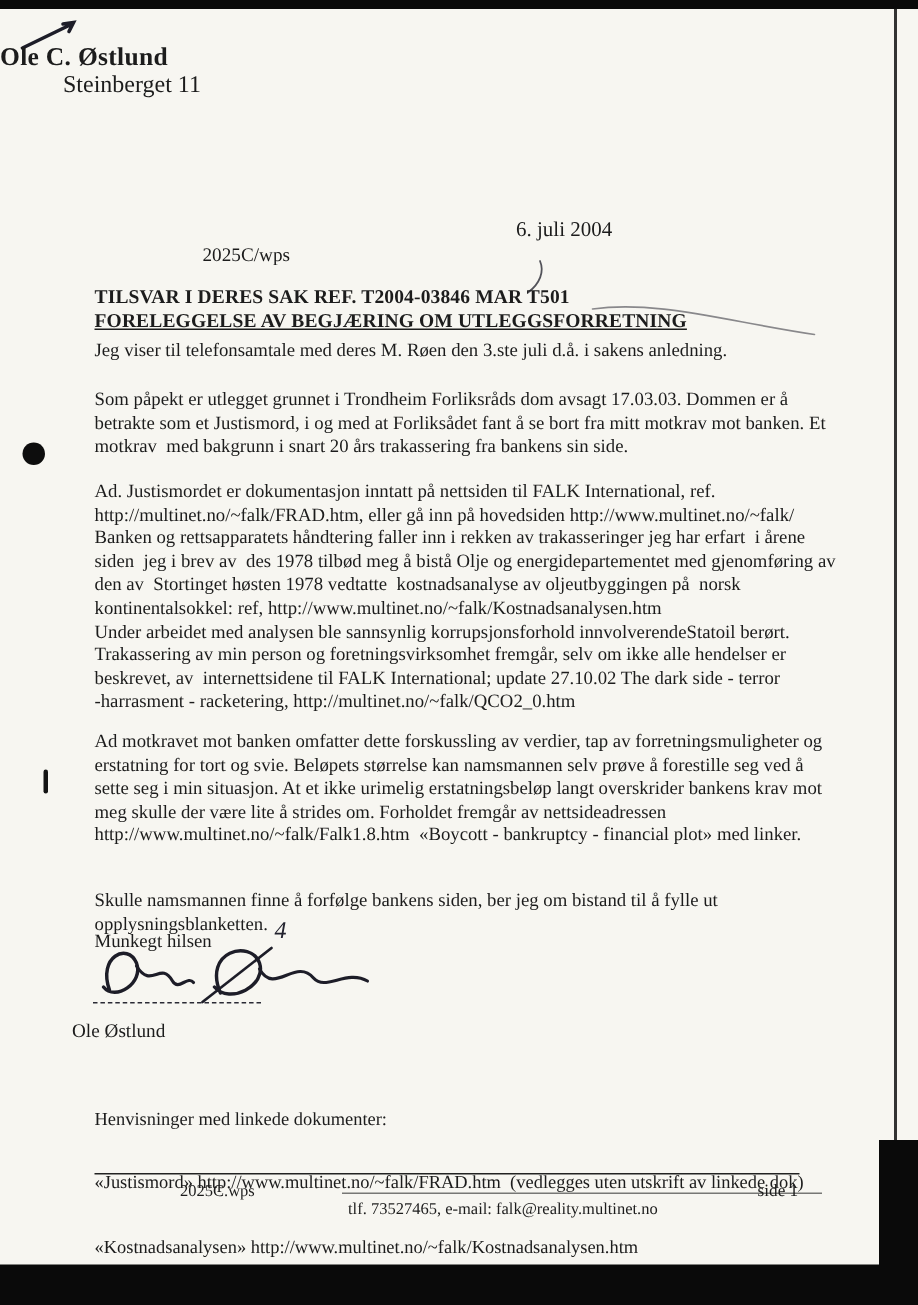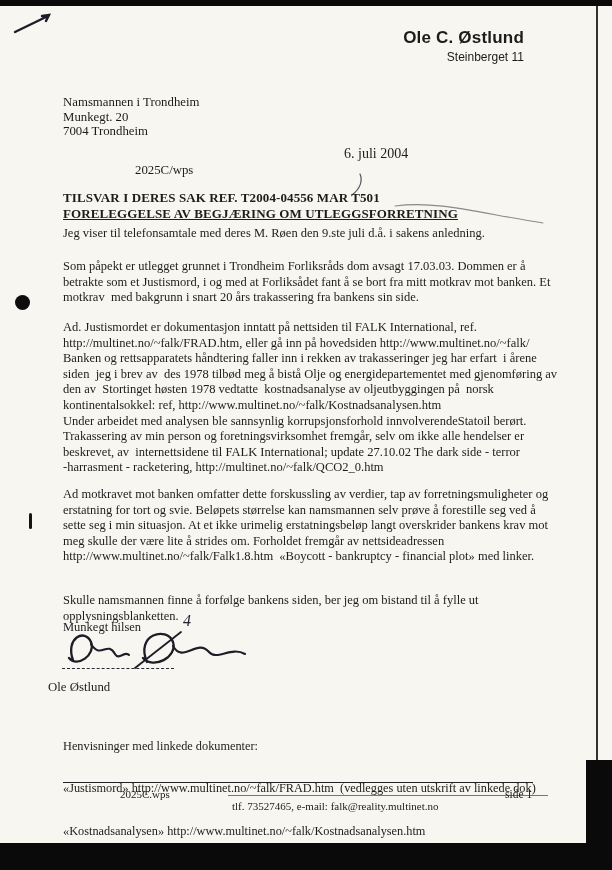--- a/index.html
+++ b/index.html
@@ -12,24 +12,24 @@
   .scan-bar-top{position:absolute;left:0;top:0;width:612px;height:6px;background:#0a0a0a;}
   .scan-bar-bottom{position:absolute;left:0;top:843px;width:612px;height:27px;background:#0a0a0a;}
   .scan-line-right{position:absolute;left:596px;top:6px;width:2px;height:756px;background:#111;opacity:.85;}
   .scan-block-right{position:absolute;left:586px;top:760px;width:26px;height:110px;background:#0a0a0a;}
   .hole-punch{position:absolute;left:15px;top:295px;width:15px;height:15px;border-radius:50%;background:#0d0d0d;}
   .edge-mark{position:absolute;left:29px;top:513px;width:3px;height:16px;background:#141414;border-radius:2px;}
   .pen-stroke-tl{position:absolute;left:12px;top:10px;}
   .date-squiggle{position:absolute;left:346px;top:172px;opacity:.75;}
   .subject-wave{position:absolute;left:393px;top:198px;opacity:.5;}
   
-  .letterhead{position:absolute;left:0;top:28px;width:524px;text-align:right;
-    font-family:Liberation Sans, sans-serif;}
+  .letterhead{position:absolute;left:0;top:28px;width:524px;text-align:left;
+    font-family:Liberation Serif, serif;}
   .lh-name{font-size:17px;font-weight:bold;letter-spacing:.2px;}
-  .lh-addr{font-size:12px;line-height:12.5px;margin-top:3px;}
+  .lh-addr{font-size:16px;line-height:12.5px;margin-top:3px;padding-left:42px;}
   
   .recipient{position:absolute;left:63px;top:95px;font-size:12.8px;line-height:14.5px;}
   
   .ref-num{position:absolute;left:135px;top:163px;font-size:12.8px;}
   .letter-date{position:absolute;left:344px;top:146px;font-size:14px;}
   
   .subject{position:absolute;left:63px;top:190px;font-size:13px;font-weight:bold;line-height:16px;letter-spacing:.1px;}
   .subject .u{text-decoration:underline;}
   
   .para{position:absolute;left:63px;font-size:12.5px;line-height:15.6px;white-space:pre;}
@@ -64,43 +64,38 @@
 
   <svg class="pen-stroke-tl ink-svg" width="44" height="28">
     <path d="M3,22 L36,6 M30,6 L37,5 L34,11" stroke-width="2.4"></path>
   </svg>
 
   <div class="letterhead">
     <div class="lh-name">Ole C. Østlund</div>
     <div class="lh-addr">Steinberget 11</div>
   </div>
 
-  <div class="recipient">
-    <div>Namsmannen i Trondheim</div>
-    <div>Munkegt. 20</div>
-    <div>7004 Trondheim</div>
-  </div>
 
   <div class="ref-num">2025C/wps</div>
   <div class="letter-date">6. juli 2004</div>
 
   <svg class="date-squiggle ink-svg" width="20" height="26">
     <path d="M14,2 C17,9 14,17 6,23" stroke-width="1.2"></path>
   </svg>
 
   <div class="subject">
-    <div>TILSVAR I DERES SAK REF. T2004-04556 MAR T501</div>
+    <div>TILSVAR I DERES SAK REF. T2004-03846 MAR T501</div>
     <div class="u">FORELEGGELSE AV BEGJÆRING OM UTLEGGSFORRETNING</div>
   </div>
 
   <svg class="subject-wave ink-svg" width="155" height="30">
     <path d="M2,8 C45,2 90,16 150,25" stroke-width="1.1"></path>
   </svg>
 
-  <div class="para p1">Jeg viser til telefonsamtale med deres M. Røen den 9.ste juli d.å. i sakens anledning.</div>
+  <div class="para p1">Jeg viser til telefonsamtale med deres M. Røen den 3.ste juli d.å. i sakens anledning.</div>
   <div class="para p2">Som påpekt er utlegget grunnet i Trondheim Forliksråds dom avsagt 17.03.03. Dommen er å
 betrakte som et Justismord, i og med at Forliksådet fant å se bort fra mitt motkrav mot banken. Et
 motkrav  med bakgrunn i snart 20 års trakassering fra bankens sin side.</div>
   <div class="para p3">Ad. Justismordet er dokumentasjon inntatt på nettsiden til FALK International, ref.
 http://multinet.no/~falk/FRAD.htm, eller gå inn på hovedsiden http://www.multinet.no/~falk/
 Banken og rettsapparatets håndtering faller inn i rekken av trakasseringer jeg har erfart  i årene
 siden  jeg i brev av  des 1978 tilbød meg å bistå Olje og energidepartementet med gjenomføring av
 den av  Stortinget høsten 1978 vedtatte  kostnadsanalyse av oljeutbyggingen på  norsk
 kontinentalsokkel: ref, http://www.multinet.no/~falk/Kostnadsanalysen.htm
 Under arbeidet med analysen ble sannsynlig korrupsjonsforhold innvolverendeStatoil berørt.</div>

